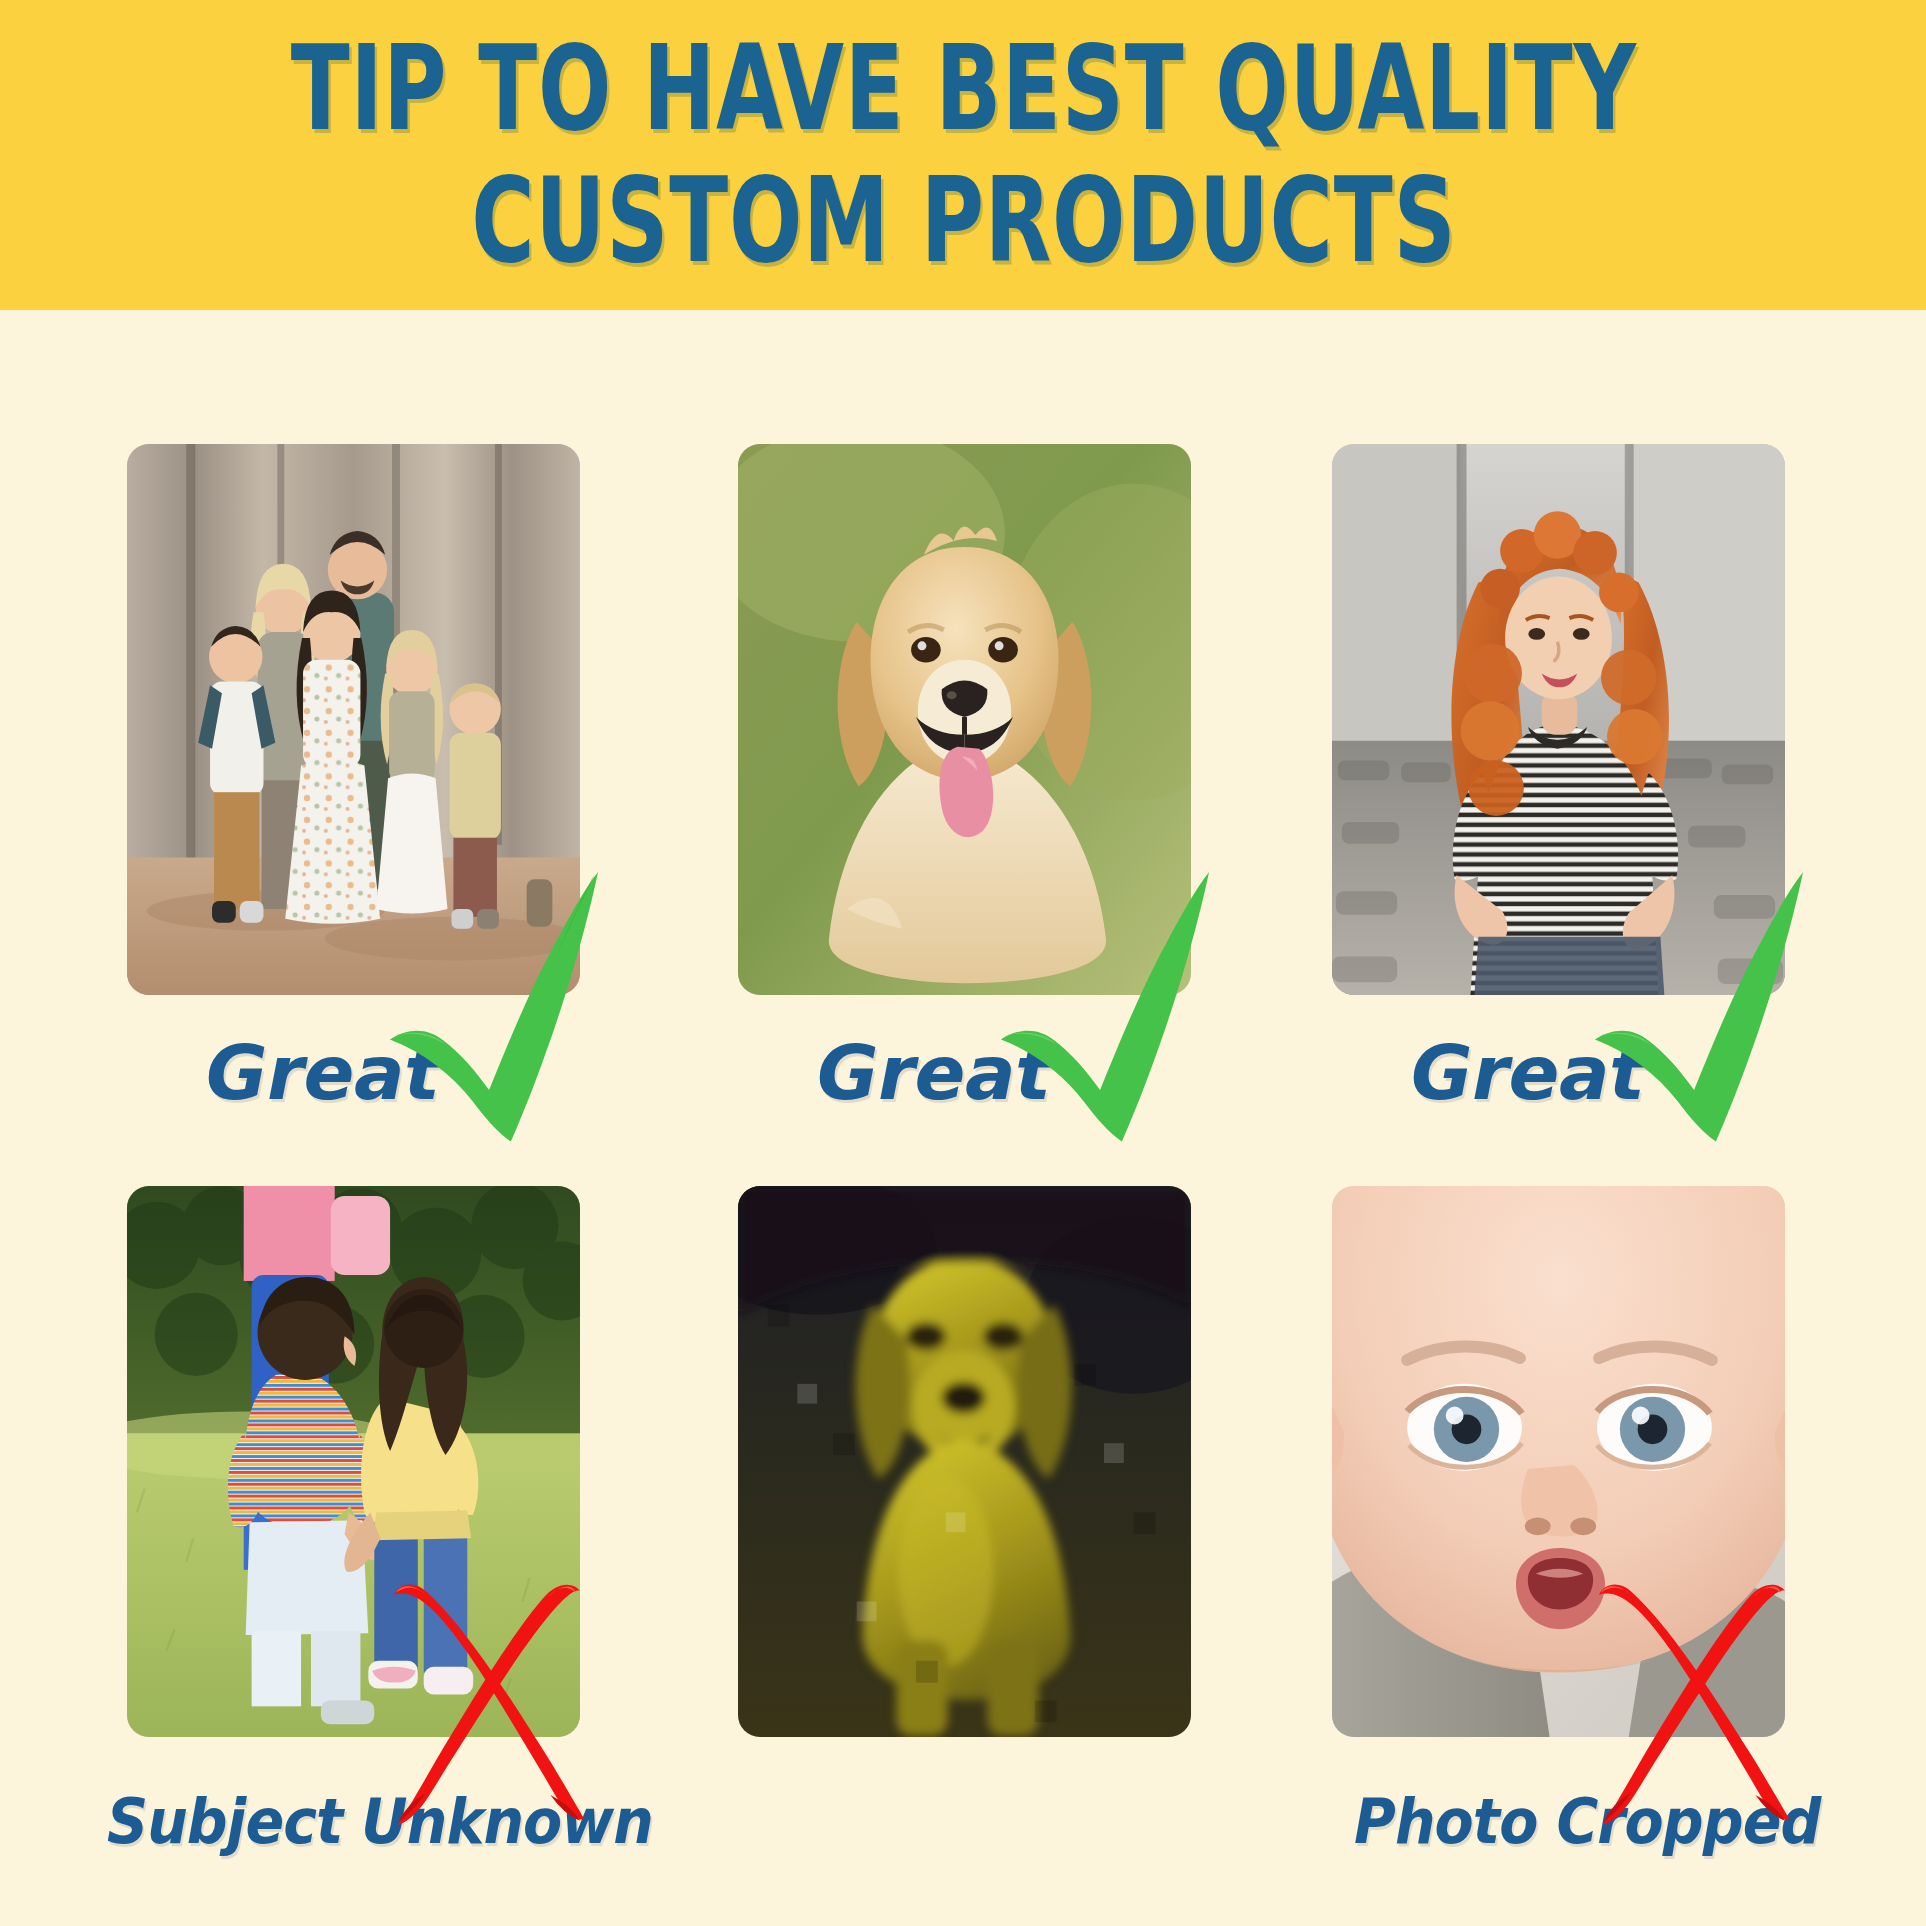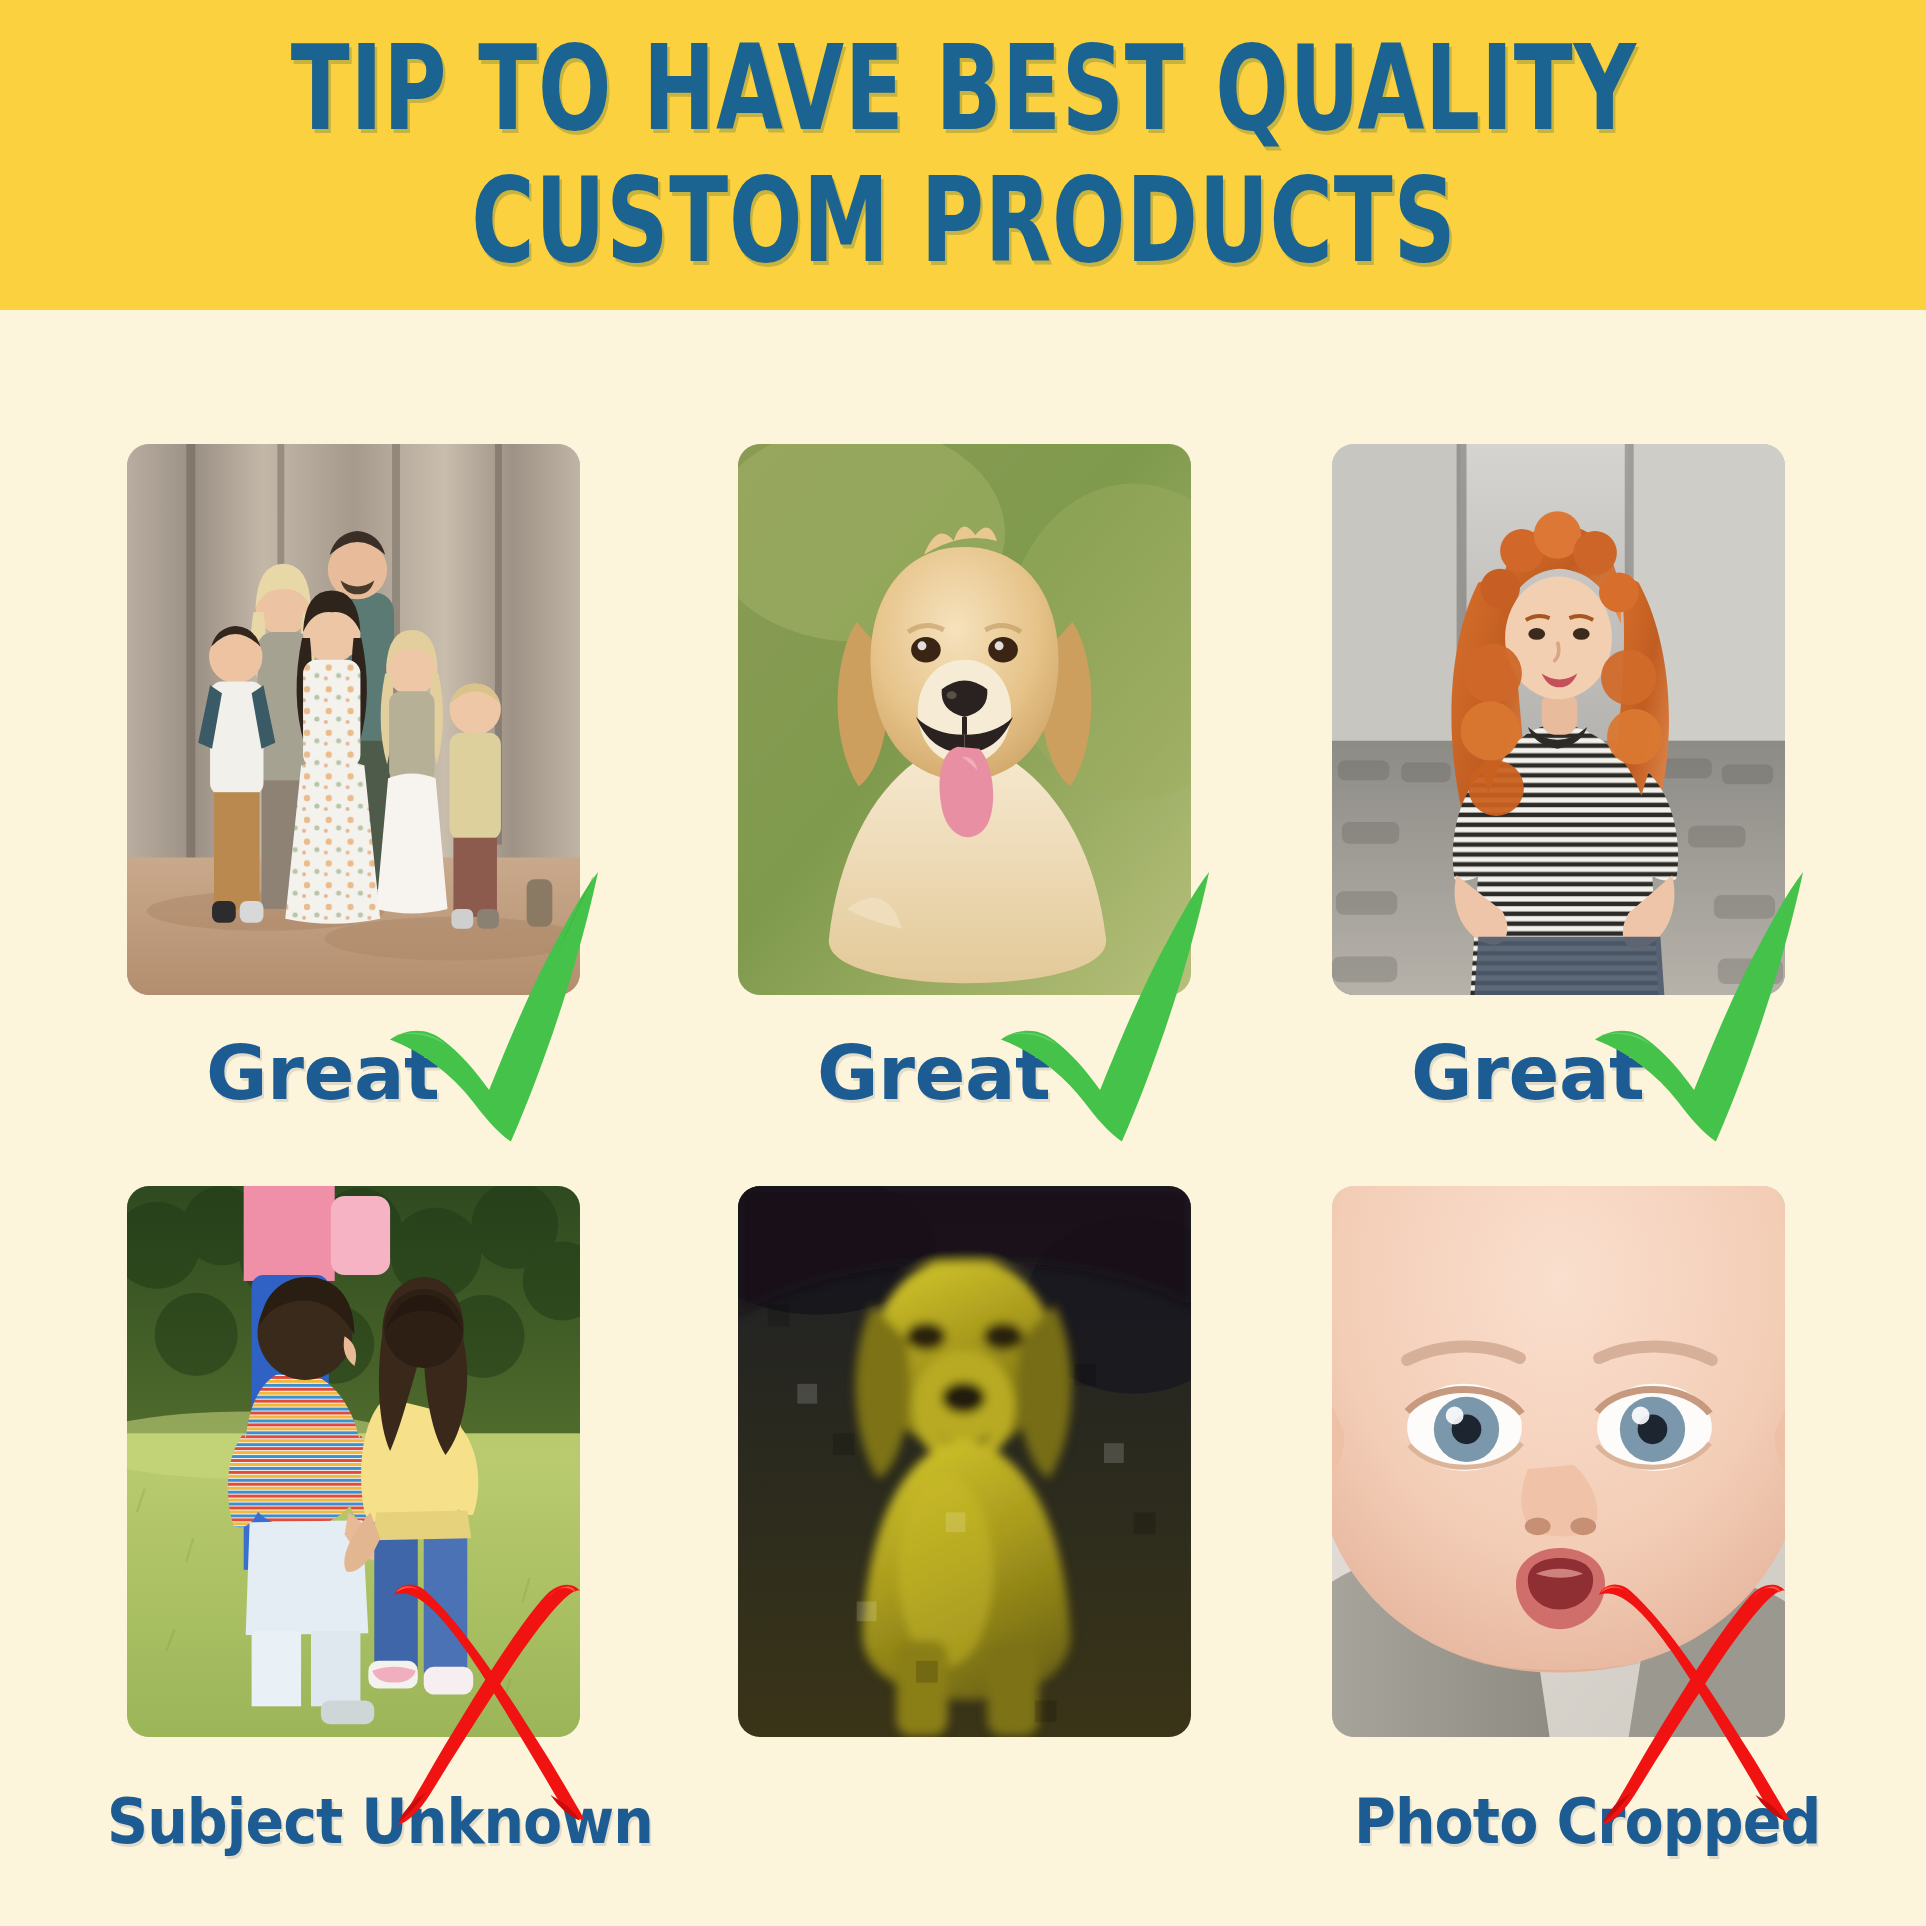--- a/index.html
+++ b/index.html
@@ -52,22 +52,22 @@
     height: 1617px;
   }
 
   .cell {
     position: absolute;
     width: 453px;
   }
   .cell.c1 { left: 127px; }
   .cell.c2 { left: 738px; }
   .cell.c3 { left: 1332px; }
-  .cell.r1 { top: 134px; }
-  .cell.r2 { top: 876px; }
+  .cell.r1 { top: 134px; font-style: italic; }
+  .cell.r2 { top: 876px; font-style: italic; }
 
   .photo-frame {
     position: relative;
     width: 453px;
     height: 551px;
     border-radius: 22px;
     overflow: hidden;
     background: #cfc9bd;
   }
   .photo-frame svg { display: block; width: 100%; height: 100%; }

